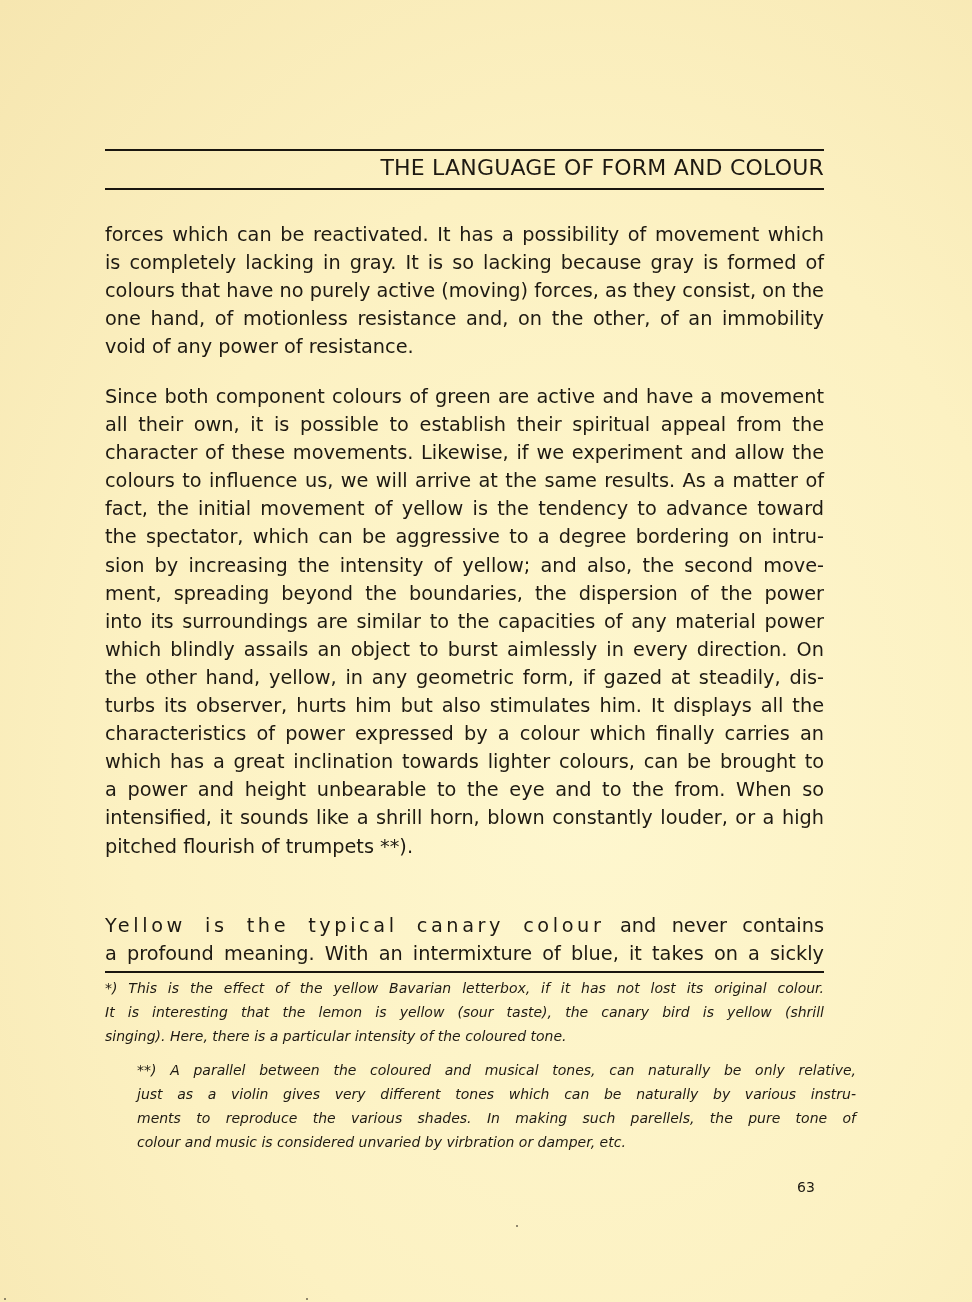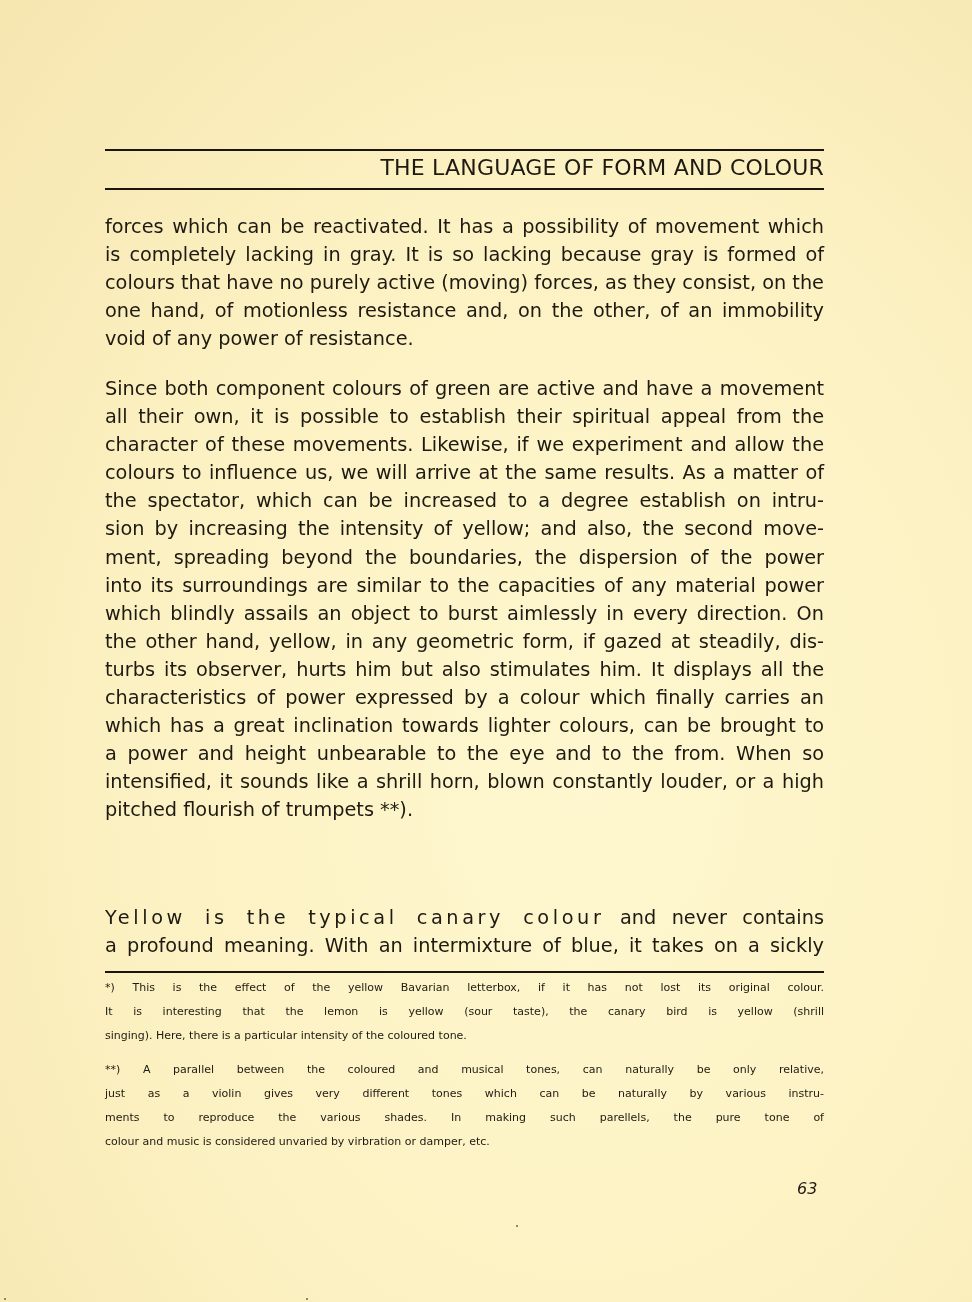--- a/index.html
+++ b/index.html
@@ -37,20 +37,21 @@
       top: 147px;
       font-size: 22px;
       letter-spacing: 0.2px;
       white-space: nowrap;
       font-weight: normal;
     }
     .text-block {
       position: absolute;
       left: 105px;
       width: 719px;
+      margin-top: 8px;
     }
     .line {
       display: block;
       height: 28.1px;
       line-height: 28.1px;
       font-size: 19.3px;
       text-align: justify;
       text-align-last: justify;
       white-space: nowrap;
       overflow: visible;
@@ -74,34 +75,34 @@
     }
     .footnotes {
       position: absolute;
       left: 105px;
       width: 719px;
     }
     .fn-line {
       display: block;
       height: 24px;
       line-height: 24px;
-      font-size: 11px;
+      font-size: 14px;
       text-align: justify;
       text-align-last: justify;
       white-space: nowrap;
+      font-style: italic;
     }
     .fn-line.last { text-align-last: left; }
     .fn1 { top: 968px; }
-    .fn2 { top: 1050px; }
+    .fn2 { top: 1050px; margin-left: 32px; }
     .page-number {
       position: absolute;
       left: 797px;
       top: 1171px;
-      font-size: 16px;
-      font-style: italic;
+      font-size: 14px;
     }
     .speck {
       position: absolute;
       width: 2px; height: 2px;
       background: #6c6350;
       border-radius: 1px;
     }
   </style>
 </head>
 <body>
@@ -118,21 +119,22 @@
     <span class="line">colours that have no purely active (moving) forces, as they consist, on the</span>
     <span class="line">one hand, of motionless resistance and, on the other, of an immobility</span>
     <span class="line last">void of any power of resistance.</span>
   </div>
 
   <div class="text-block para2">
     <span class="line">Since both component colours of green are active and have a movement</span>
     <span class="line">all their own, it is possible to establish their spiritual appeal from the</span>
     <span class="line">character of these movements. Likewise, if we experiment and allow the</span>
     <span class="line">colours to influence us, we will arrive at the same results. As a matter of</span>
-    <span class="line">the spectator, which can be increased to a degree establish on intru-</span>
+    <span class="line">fact, the initial movement of yellow is the tendency to advance toward</span>
+    <span class="line">the spectator, which can be aggressive to a degree bordering on intru-</span>
     <span class="line">sion by increasing the intensity of yellow; and also, the second move-</span>
     <span class="line">ment, spreading beyond the boundaries, the dispersion of the power</span>
     <span class="line">into its surroundings are similar to the capacities of any material power</span>
     <span class="line">which blindly assails an object to burst aimlessly in every direction. On</span>
     <span class="line">the other hand, yellow, in any geometric form, if gazed at steadily, dis-</span>
     <span class="line">turbs its observer, hurts him but also stimulates him. It displays all the</span>
     <span class="line">characteristics of power expressed by a colour which finally carries an</span>
     <span class="line">which has a great inclination towards lighter colours, can be brought to</span>
     <span class="line">a power and height unbearable to the eye and to the from. When so</span>
     <span class="line">intensified, it sounds like a shrill horn, blown constantly louder, or a high</span>

